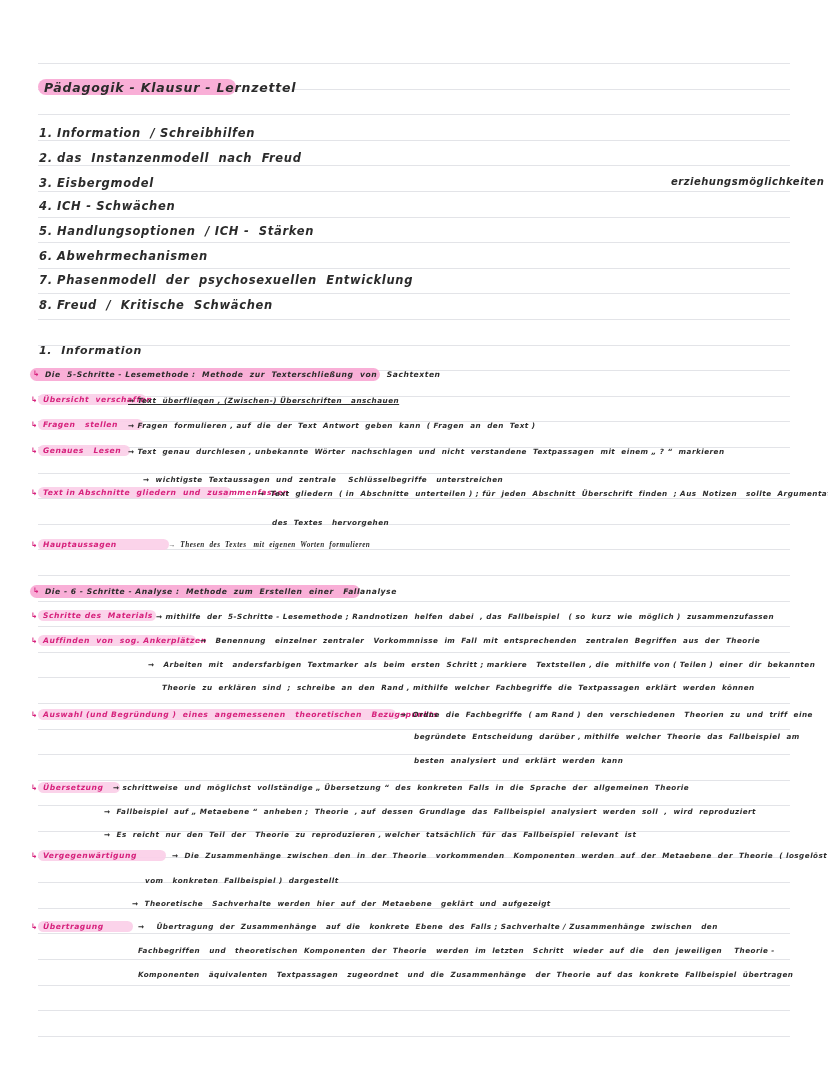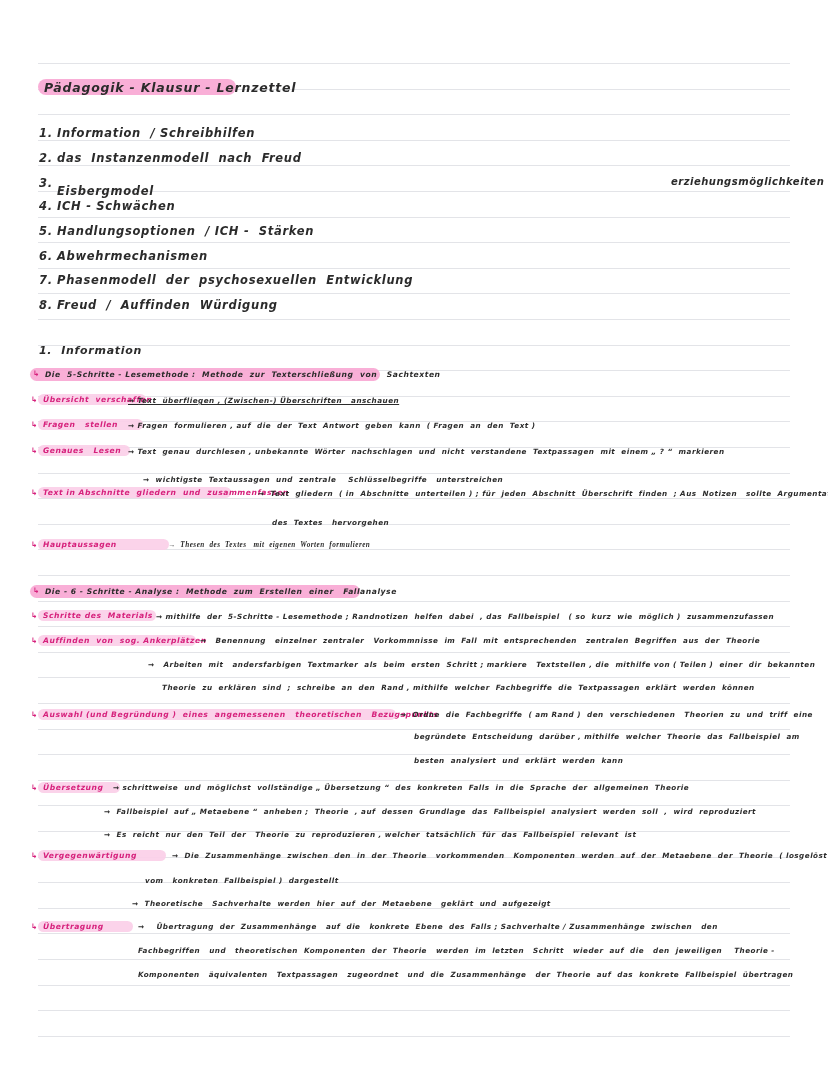--- a/index.html
+++ b/index.html
@@ -120,41 +120,41 @@
       <div>
         <div class="hw t-toc" style="left: 39px; top: 128px;">1.</div>
         <div class="hw t-toc" style="left: 57px; top: 128px;">Information  / Schreibhilfen</div>
       </div>
       <div>
         <div class="hw t-toc" style="left: 39px; top: 153px;">2.</div>
         <div class="hw t-toc" style="left: 57px; top: 153px;">das  Instanzenmodell  nach  Freud</div>
       </div>
       <div>
         <div class="hw t-toc" style="left: 39px; top: 178px;">3.</div>
-        <div class="hw t-toc" style="left: 57px; top: 178px; margin-top: 8px;">Eisbergmodel</div>
+        <div class="hw t-toc" style="left: 57px; top: 178px;">Eisbergmodel</div>
       </div>
       <div>
         <div class="hw t-toc" style="left: 39px; top: 201px;">4.</div>
         <div class="hw t-toc" style="left: 57px; top: 201px;">ICH - Schwächen</div>
       </div>
       <div>
         <div class="hw t-toc" style="left: 39px; top: 226px;">5.</div>
         <div class="hw t-toc" style="left: 57px; top: 226px;">Handlungsoptionen  / ICH -  Stärken</div>
       </div>
       <div>
         <div class="hw t-toc" style="left: 39px; top: 251px;">6.</div>
         <div class="hw t-toc" style="left: 57px; top: 251px;">Abwehrmechanismen</div>
       </div>
       <div>
         <div class="hw t-toc" style="left: 39px; top: 275px;">7.</div>
         <div class="hw t-toc" style="left: 57px; top: 275px;">Phasenmodell  der  psychosexuellen  Entwicklung</div>
       </div>
       <div>
         <div class="hw t-toc" style="left: 39px; top: 300px;">8.</div>
-        <div class="hw t-toc" style="left: 57px; top: 300px;">Freud  /  Auffinden  Würdigung</div>
+        <div class="hw t-toc" style="left: 57px; top: 300px;">Freud  /  Kritische  Schwächen</div>
       </div>
     </div>
 
   <div class="hw t-section" style="left:39px; top:345px;">1.  Information</div>
 
   <div id="blocks">
       <div class="hl" style="left: 30px; top: 368px; width: 350px; height: 13px;"></div>
       <div class="hw t-head ink-pink" style="left: 33px; top: 370px;">↳</div>
       <div class="hw t-head" style="left: 45px; top: 371px;">Die  5-Schritte - Lesemethode :  Methode  zur  Texterschließung  von   Sachtexten</div>
       <div class="hw t-head ink-pink" style="left: 31px; top: 396px;">↳</div>

